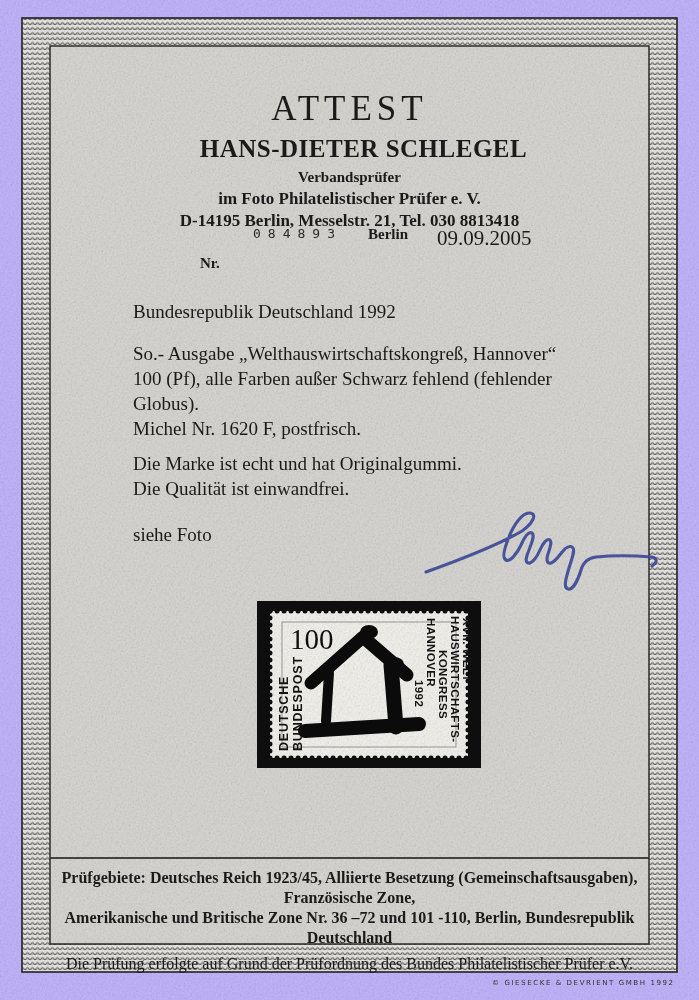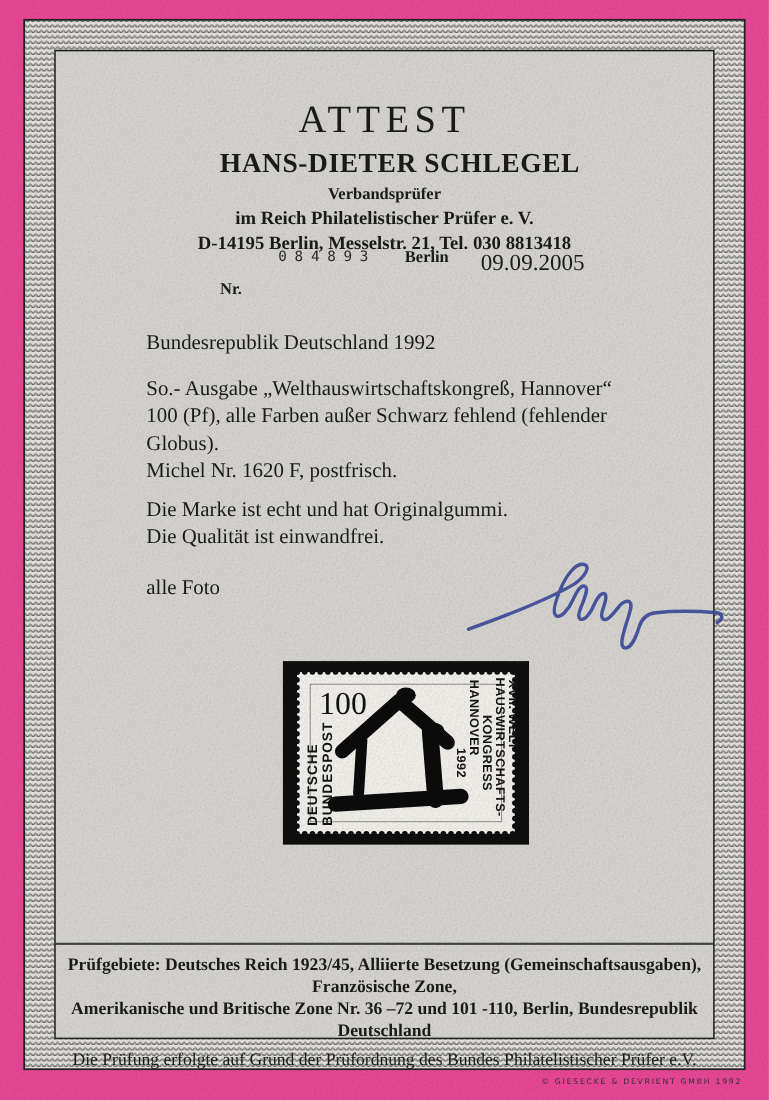--- a/index.html
+++ b/index.html
@@ -1,16 +1,16 @@
 <!DOCTYPE html>
 <html><head>
 <meta charset="utf-8">
 <style>
   html,body{margin:0;padding:0;}
-  .page{position:relative;width:699px;height:1000px;background:#ec4899;overflow:hidden;
+  .page{position:relative;width:699px;height:1000px;background:#c4b5fd;overflow:hidden;
         font-family:"Liberation Serif",serif;color:#1b1b1b;}
   .paper{position:absolute;left:50px;top:46px;width:599px;height:898px;background:#d8d7d3;}
   .abs{position:absolute;}
   .grain{position:absolute;left:0;top:0;width:699px;height:1000px;pointer-events:none;
          mix-blend-mode:multiply;opacity:.32;z-index:40;}
   .border-svg{position:absolute;left:0;top:0;z-index:5;}
   .content{position:absolute;left:0;top:0;width:699px;height:1000px;z-index:10;}
 
   .header{position:absolute;left:50px;top:90px;width:599px;text-align:center;}
   .title{font-size:35px;letter-spacing:5px;font-weight:500;line-height:38px;}
@@ -60,37 +60,37 @@
     <rect x="22" y="18" width="655" height="954" fill="none" stroke="#222" stroke-width="1.6"></rect>
     <rect x="50" y="46" width="599" height="898" fill="none" stroke="#222" stroke-width="1.4"></rect>
   </svg>
 
   <div class="content">
 
     <div class="header">
       <div class="title">ATTEST</div>
       <div class="name">HANS-DIETER SCHLEGEL</div>
       <div class="role">Verbandsprüfer</div>
-      <div class="assoc">im Reich Philatelistischer Prüfer e. V.</div>
+      <div class="assoc">im Foto Philatelistischer Prüfer e. V.</div>
       <div class="addr">D-14195 Berlin, Messelstr. 21, Tel. 030 8813418</div>
     </div>
 
     <div class="abs meta-label" style="left:200px;top:226px;margin-top:29px;">Nr.</div>
     <div class="abs cert-number" style="left:253px;top:226px;">084893</div>
     <div class="abs meta-label" style="left:368px;top:226px;">Berlin</div>
     <div class="abs cert-date" style="left:437px;top:226px;">09.09.2005</div>
 
     <div class="body-text">
       <p>Bundesrepublik Deutschland 1992</p>
       <p class="p-gap-lg">So.- Ausgabe „Welthauswirtschaftskongreß, Hannover“</p>
       <p>100 (Pf), alle Farben außer Schwarz fehlend (fehlender Globus).</p>
       <p>Michel Nr. 1620 F, postfrisch.</p>
       <p class="p-gap-md">Die Marke ist echt und hat Originalgummi.</p>
       <p>Die Qualität ist einwandfrei.</p>
-      <p class="p-gap-xl">alle Foto</p>
+      <p class="p-gap-xl">siehe Foto</p>
     </div>
 
     <svg class="sig-svg" width="245" height="95" viewBox="0 0 245 95" aria-hidden="true">
       <path d="M6,72 C45,58 80,44 102,31 C112,24 118,14 110,13 C103,12 94,24 89,37
                C84,49 82,58 86,60 C90,62 97,54 101,45 C104,38 108,31 112,33
                C115,35 112,42 109,50 C106,57 105,62 108,63 C112,64 117,57 120,50
                C123,43 127,38 130,40 C132,42 130,48 128,54 C126,60 127,64 131,63
                C135,62 139,56 143,51 C146,47 151,45 153,48 C155,51 152,58 149,68
                C146,78 143,88 148,89 C153,90 158,80 161,70 C163,63 167,58 176,57
                C195,55 220,56 232,57 C238,58 237,63 232,66" fill="none" stroke="#3e4c9c" stroke-width="3.1" stroke-linecap="round" stroke-linejoin="round" opacity="0.92"></path>

